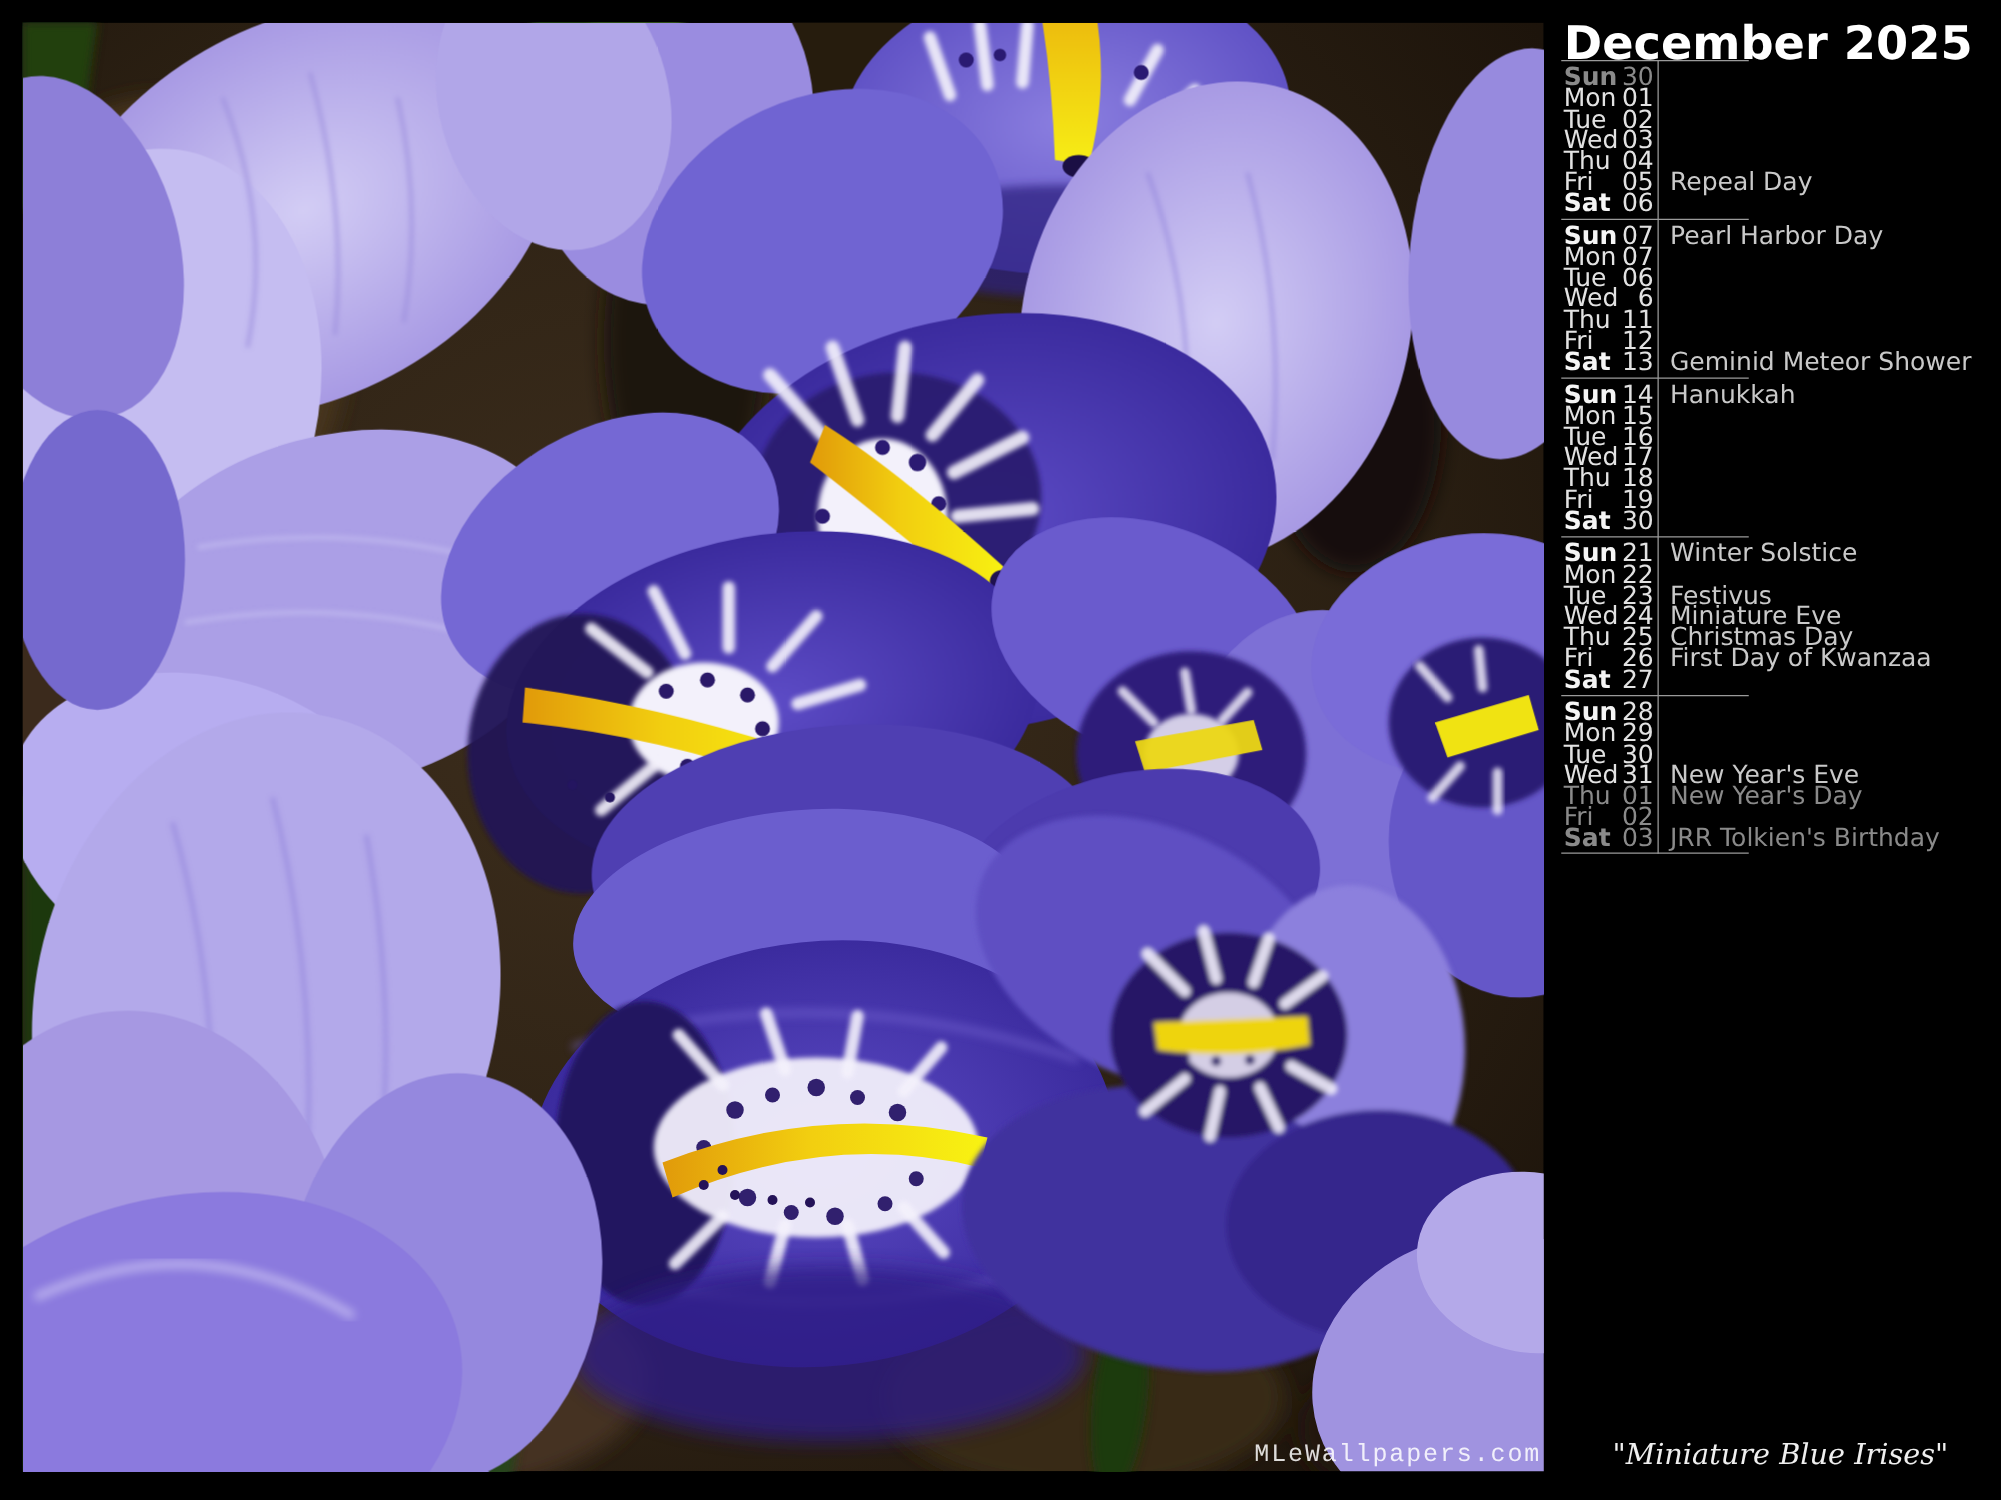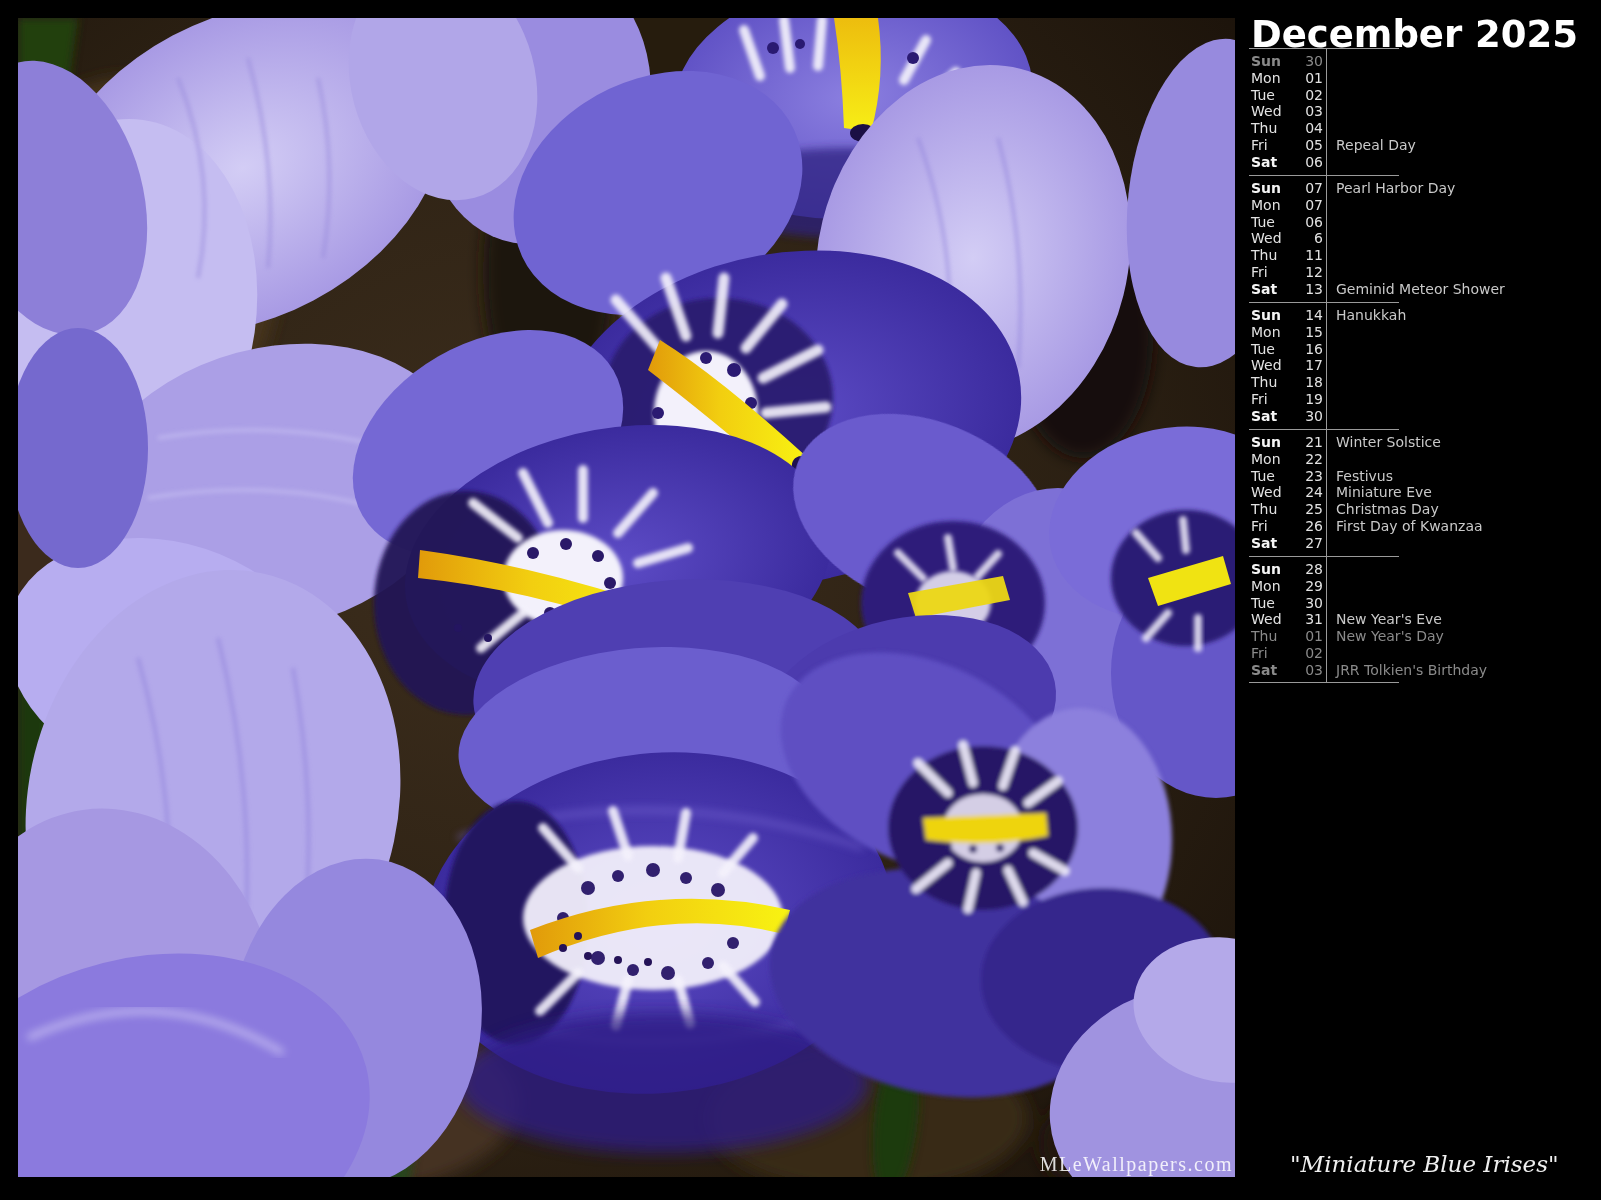--- a/index.html
+++ b/index.html
@@ -1,25 +1,25 @@
 <!DOCTYPE html>
 <html style="--c-background: #000000; --c-title: #ffffff; --c-day: #e2e2e2; --c-weekend: #f5f5f5; --c-holiday: #c9c9c9; --c-adjacent_month: #8a8a8a; --c-rule: #9a9a9a; --c-iris_purple: #5d4cc6; --c-iris_deep: #2c1c80; --c-iris_lavender: #b3a9ea; --c-iris_yellow: #f2ce10;"><head>
 <meta charset="utf-8">
 <style>
   html,body{margin:0;padding:0;background:#000;}
   .stage{position:relative;width:1601px;height:1200px;background:var(--c-background,#000);
          overflow:hidden;font-family:"DejaVu Sans","Liberation Sans",sans-serif;}
   .photo{position:absolute;left:18px;top:18px;width:1217px;height:1159px;overflow:hidden;}
   .photo svg{display:block;width:1217px;height:1159px;}
-  .watermark{position:absolute;right:2px;bottom:1px;font-family:Liberation Serif, serif;
+  .watermark{position:absolute;right:2px;bottom:1px;font-family:Liberation Mono, monospace;
              font-size:20px;letter-spacing:1.5px;color:rgba(255,255,255,0.85);white-space:nowrap;}
   .calendar{position:absolute;left:1251px;top:0;width:350px;color:#e2e2e2;}
   .cal-title{position:absolute;left:0;top:13px;font-size:37px;font-weight:bold;
              color:var(--c-title,#fff);white-space:nowrap;}
-  .calbody{position:absolute;left:0;top:48px;width:350px;font-size:14px;line-height:16.75px;}
+  .calbody{position:absolute;left:0;top:48px;width:350px;font-size:20px;line-height:16.75px;}
   .vline{position:absolute;left:75px;top:0;width:1px;height:635px;background:var(--c-rule,#9a9a9a);}
   .week{position:relative;height:127px;box-sizing:border-box;padding-top:5px;}
   .week::before{content:"";position:absolute;left:-2px;top:0;width:150px;height:0;
                 border-top:1px solid var(--c-rule,#9a9a9a);}
   .week:last-child::after{content:"";position:absolute;left:-2px;bottom:0;width:150px;height:0;
                 border-top:1px solid var(--c-rule,#9a9a9a);}
   .row{display:flex;white-space:nowrap;}
   .row .day{width:46px;color:var(--c-day,#e2e2e2);}
   .row .date{width:26px;text-align:right;color:var(--c-day,#e2e2e2);}
   .row .holiday{padding-left:13px;color:var(--c-holiday,#c9c9c9);}

